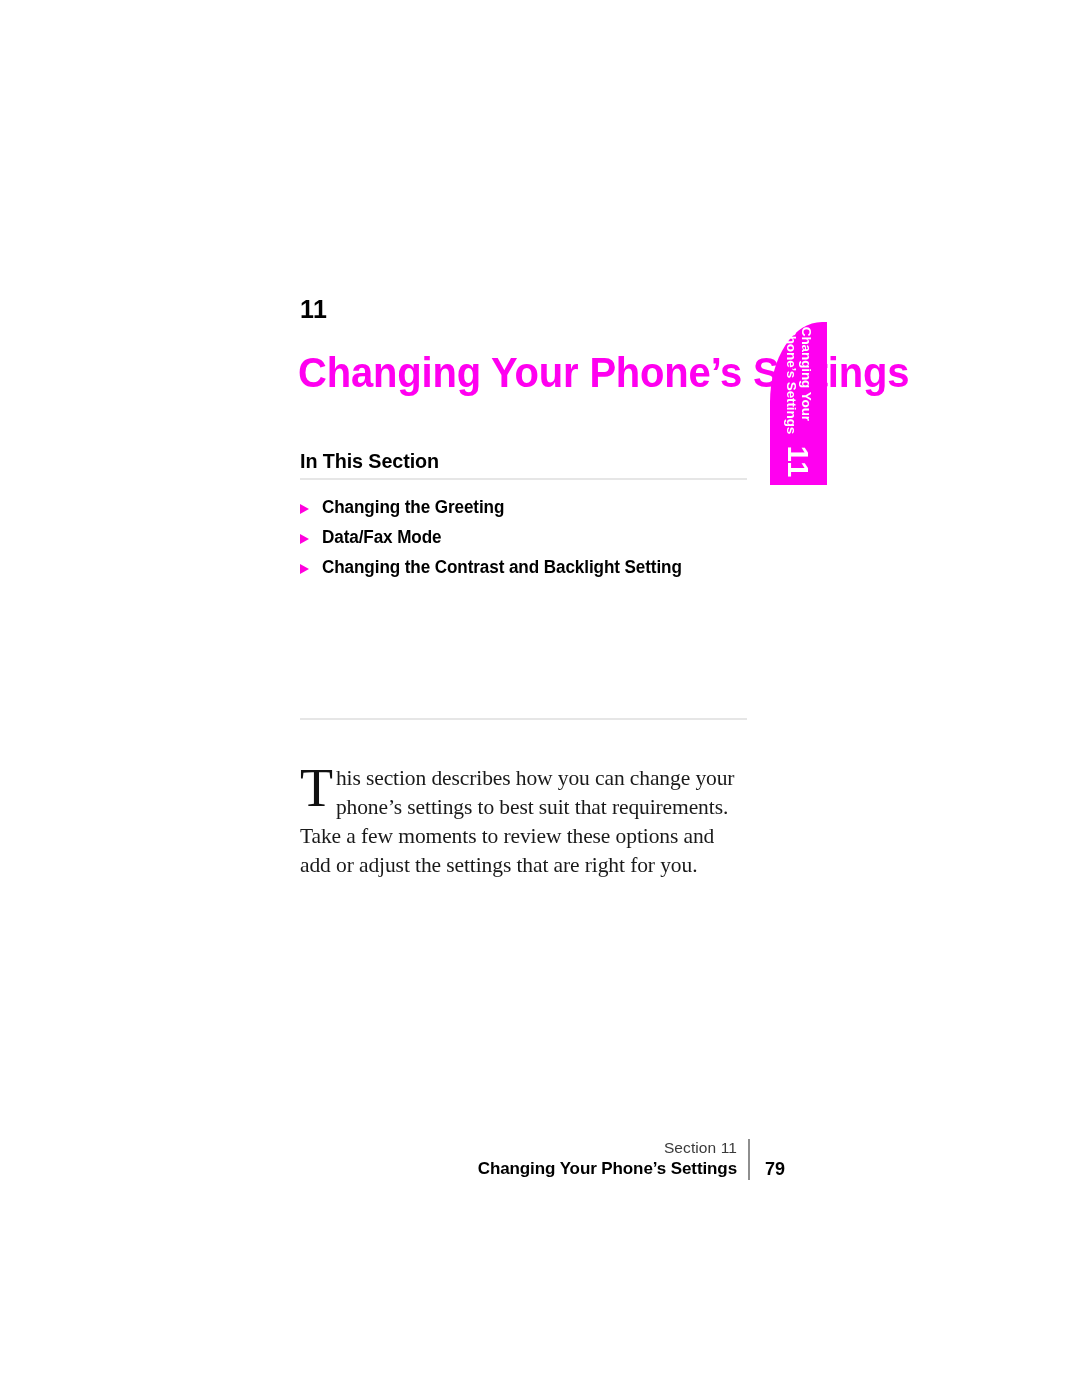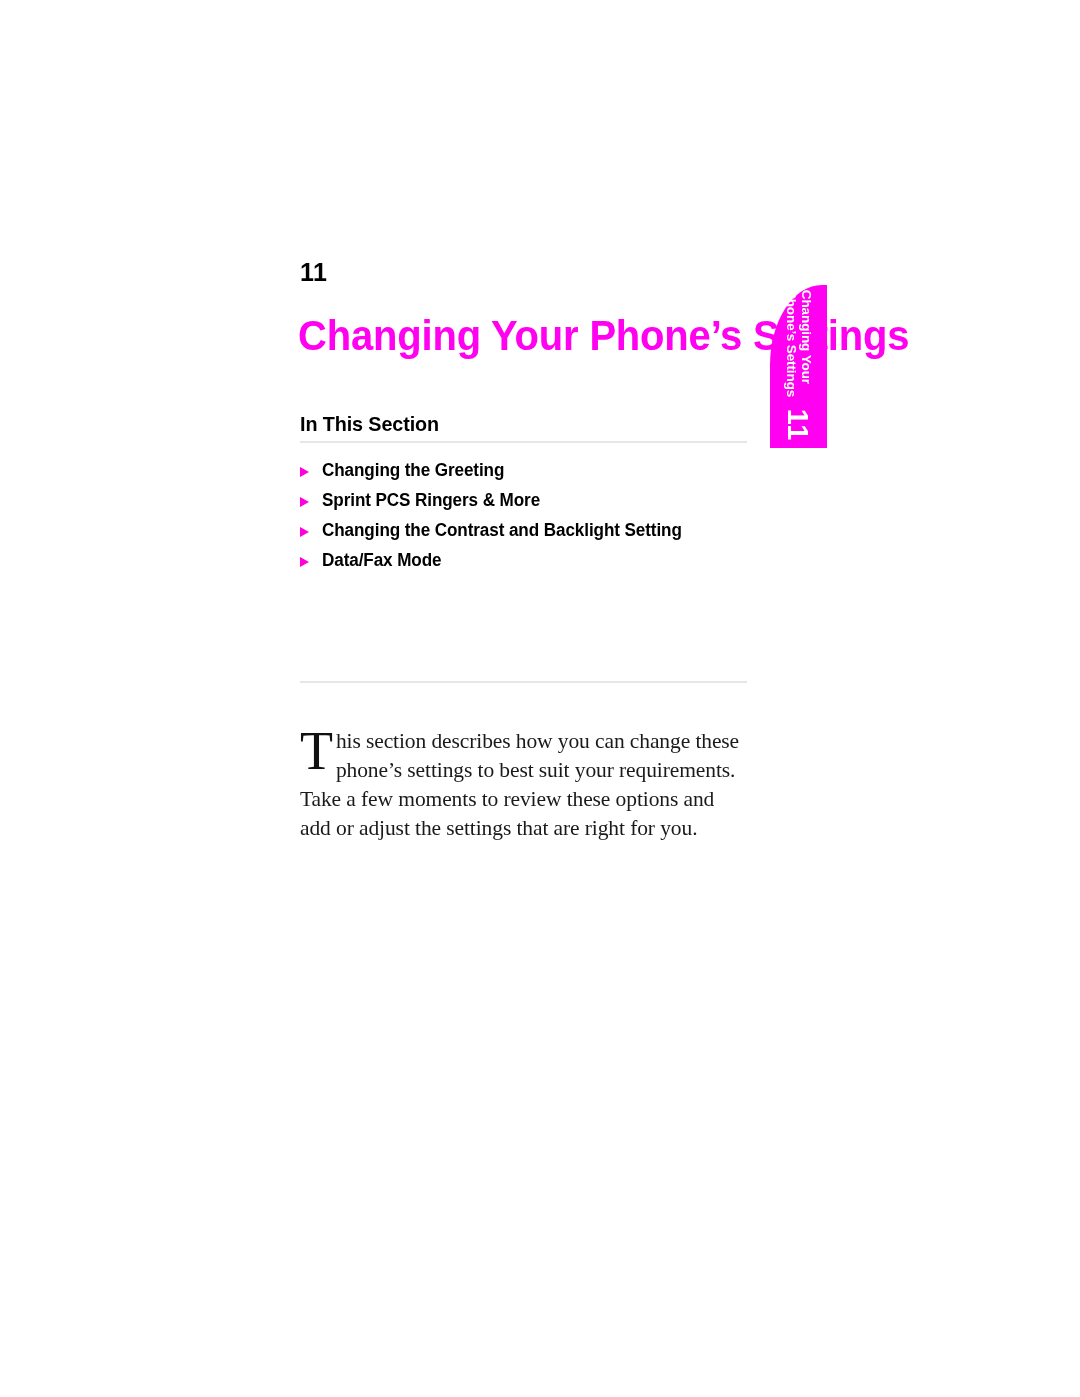--- a/index.html
+++ b/index.html
@@ -13,20 +13,21 @@
     position: relative;
     font-family: "Liberation Sans", sans-serif;
     -webkit-font-smoothing: antialiased;
   }
 
   .page {
     position: absolute;
     inset: 0;
     background: #ffffff;
     overflow: hidden;
+    margin-top: 37px;
   }
 
   
   .section-number {
     position: absolute;
     left: 300px;
     top: 260px;
     font-family: "Liberation Sans", sans-serif;
     font-weight: bold;
     font-size: 25px;
@@ -260,44 +261,48 @@
 
   <div class="rule rule-top"></div>
 
   <div class="toc">
     <div class="toc-item">
       <span class="toc-bullet"></span>
       <span class="toc-label">Changing the Greeting</span>
     </div>
     <div class="toc-item">
       <span class="toc-bullet"></span>
-      <span class="toc-label">Sprint PCS Ringers &amp; More</span>
+      <span class="toc-label">Data/Fax Mode</span>
     </div>
     <div class="toc-item">
       <span class="toc-bullet"></span>
       <span class="toc-label">Changing the Contrast and Backlight Setting</span>
     </div>
-    <div class="toc-item">
-      <span class="toc-bullet"></span>
-      <span class="toc-label">Data/Fax Mode</span>
-    </div>
   </div>
 
   <div class="rule rule-bottom"></div>
 
   <div class="intro">
-    <span class="dropcap">T</span><span>his section describes how you can change these phone’s settings to best suit your requirements. Take a few moments to review these options and add or adjust the settings that are right for you.</span>
+    <span class="dropcap">T</span><span>his section describes how you can change your phone’s settings to best suit that requirements. Take a few moments to review these options and add or adjust the settings that are right for you.</span>
   </div>
 
   <div class="side-tab">
     <div class="side-tab-text">
       <div class="side-tab-lines">
         <div>Changing Your</div>
         <div>Phone’s Settings</div>
       </div>
     </div>
     <div class="side-tab-number">
       <span>11</span>
     </div>
   </div>
 
+  <div class="footer">
+    <div class="footer-left">
+      <div class="footer-section">Section 11</div>
+      <div class="footer-title">Changing Your Phone’s Settings</div>
+    </div>
+    <div class="footer-divider"></div>
+    <div class="footer-page">79</div>
+  </div>
 
 </div>
 
 </body></html>

